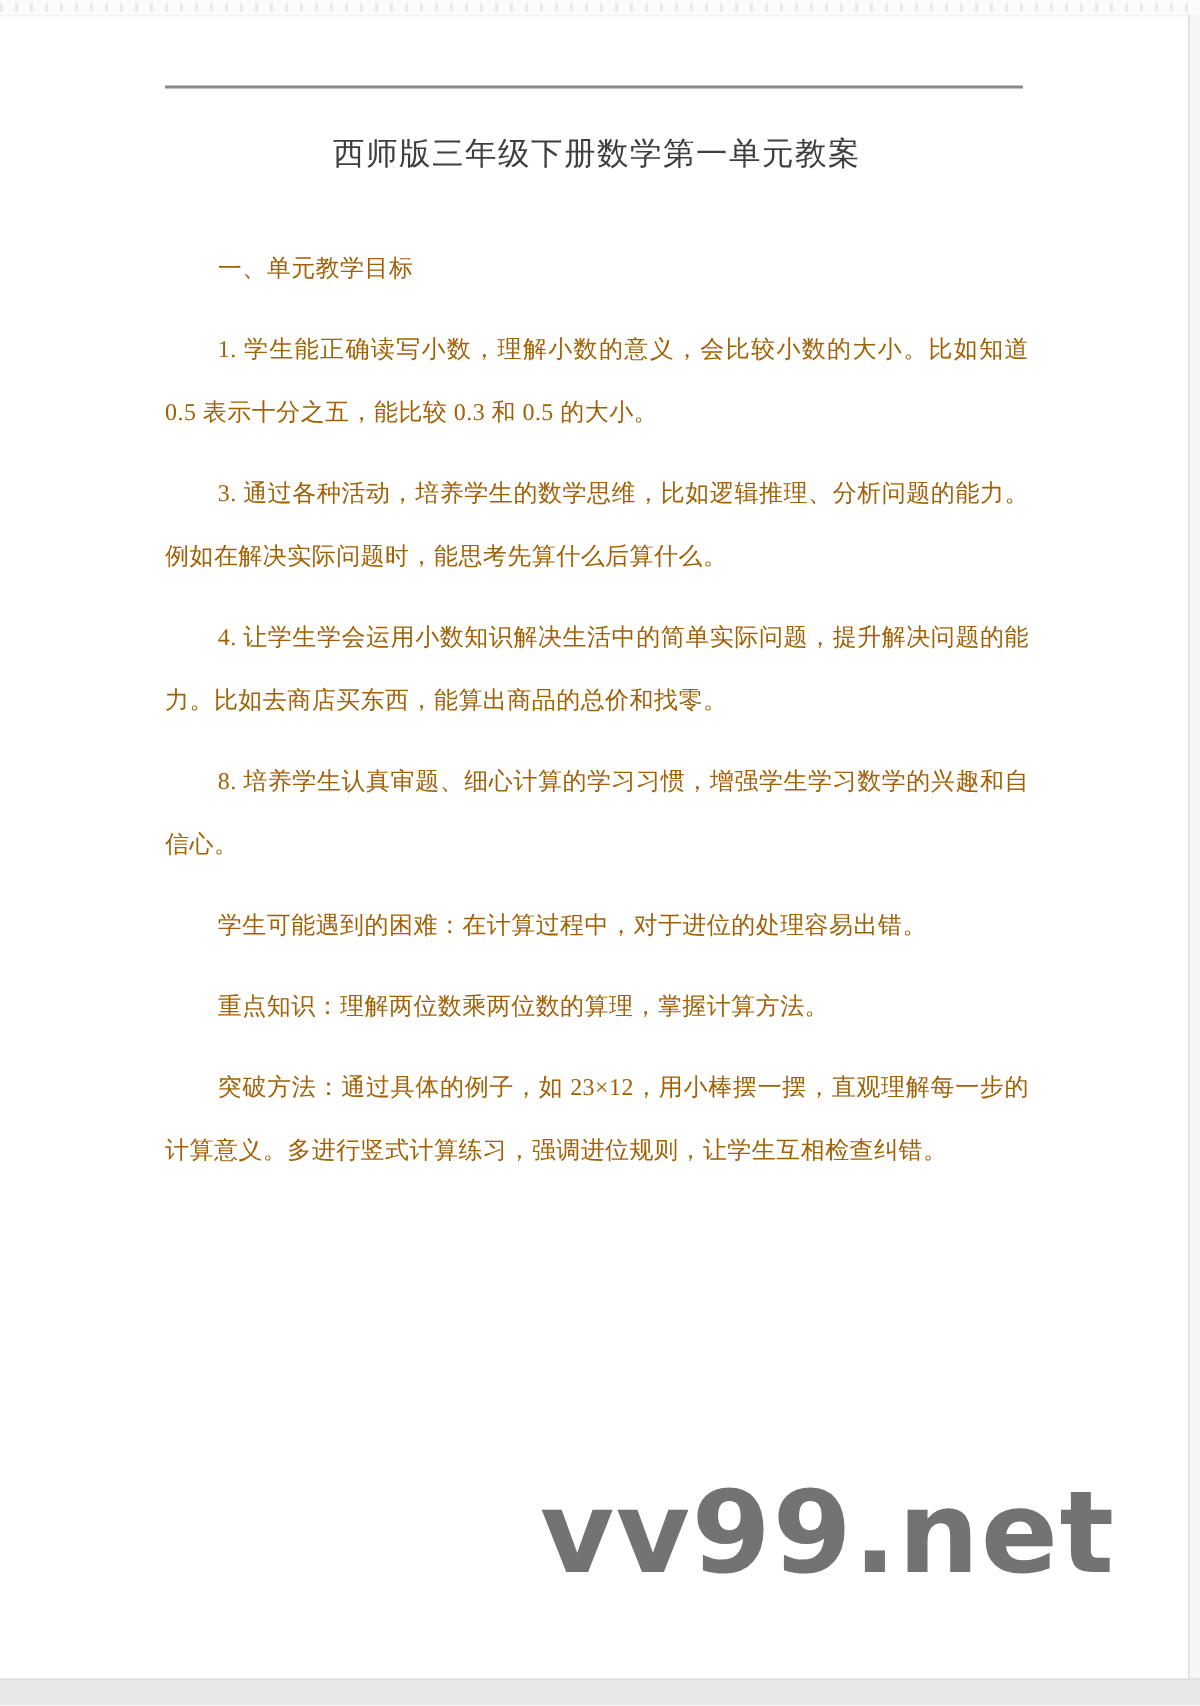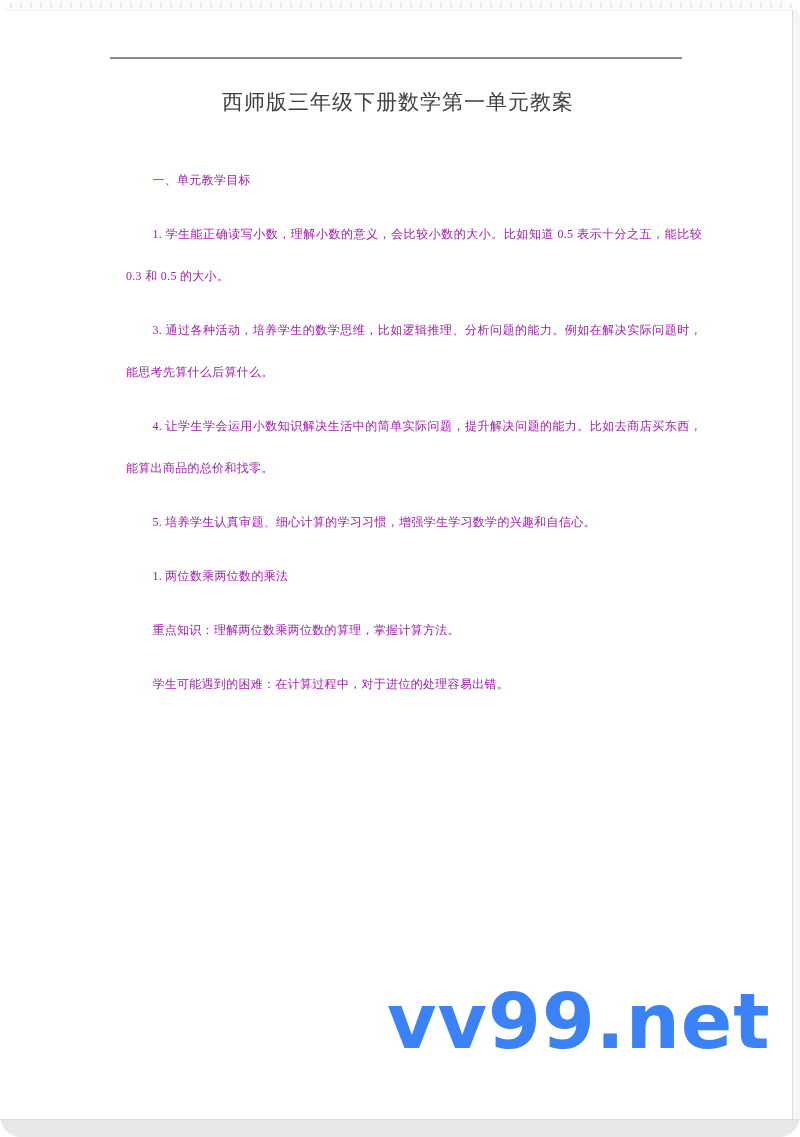--- a/index.html
+++ b/index.html
@@ -4,21 +4,20 @@
 <style>
   html, body { margin: 0; padding: 0; }
   body { font-family: "Liberation Serif", serif; }
 
   .screen {
     position: relative;
     width: 800px;
     height: 1137px;
     background: #ffffff;
     overflow: hidden;
-    border-radius: 21px;
   }
 
   
   .top-strip {
     position: absolute;
     top: 0; left: 0; right: 0;
     height: 10px;
     background-color: #fbfbfb;
     background-image: repeating-linear-gradient(90deg, #eaeaea 0 2px, rgba(0,0,0,0) 2px 10px);
     background-size: 100% 6px;
@@ -63,70 +62,69 @@
     font-size: 21px;
     line-height: 30px;
     letter-spacing: 1px;
     color: #3f3f3f;
     white-space: nowrap;
   }
 
   .doc-body {
     position: absolute;
     top: 159px;
-    left: 126px;
+    left: 110px;
     width: 576px;
-    color: #a21caf;
-    font-size: 12px;
+    color: #a16207;
+    font-size: 16px;
   }
 
   .block {
     margin: 0 0 12px 0;
     line-height: 42px;
     text-indent: 2.2em;
     letter-spacing: 0.3px;
   }
   .block.para { text-align: justify; font-family: Liberation Serif, serif; }
   .block.heading { text-align: left; white-space: nowrap; }
 
   .watermark {
     position: absolute;
     top: 984px;
     left: 360px;
     font-family: "DejaVu Sans", sans-serif;
     font-weight: bold;
     font-size: 76px;
     line-height: 1;
     letter-spacing: 1px;
-    color: #3b82f6;
+    color: #737373;
     user-select: none;
     white-space: nowrap;
-    margin-left: 27px;
   }
 </style>
 </head>
 <body>
 
 <div class="screen">
 
   <div class="top-strip"></div>
 
   <div class="rule"></div>
 
   <div class="title">西师版三年级下册数学第一单元教案</div>
 
   <div class="doc-body">
       <p class="block heading">一、单元教学目标</p>
       <p class="block para">1. 学生能正确读写小数，理解小数的意义，会比较小数的大小。比如知道 0.5 表示十分之五，能比较 0.3 和 0.5 的大小。</p>
       <p class="block para">3. 通过各种活动，培养学生的数学思维，比如逻辑推理、分析问题的能力。例如在解决实际问题时，能思考先算什么后算什么。</p>
       <p class="block para">4. 让学生学会运用小数知识解决生活中的简单实际问题，提升解决问题的能力。比如去商店买东西，能算出商品的总价和找零。</p>
-      <p class="block para">5. 培养学生认真审题、细心计算的学习习惯，增强学生学习数学的兴趣和自信心。</p>
-      <p class="block heading">1. 两位数乘两位数的乘法</p>
+      <p class="block para">8. 培养学生认真审题、细心计算的学习习惯，增强学生学习数学的兴趣和自信心。</p>
+      <p class="block para">学生可能遇到的困难：在计算过程中，对于进位的处理容易出错。</p>
       <p class="block para">重点知识：理解两位数乘两位数的算理，掌握计算方法。</p>
-      <p class="block para">学生可能遇到的困难：在计算过程中，对于进位的处理容易出错。</p>
+      <p class="block para">突破方法：通过具体的例子，如 23×12，用小棒摆一摆，直观理解每一步的计算意义。多进行竖式计算练习，强调进位规则，让学生互相检查纠错。</p>
     </div>
 
   <div class="watermark">vv99.net</div>
 
   <div class="right-edge"></div>
 
   <div class="bottom-strip"></div>
 
 </div>
 

